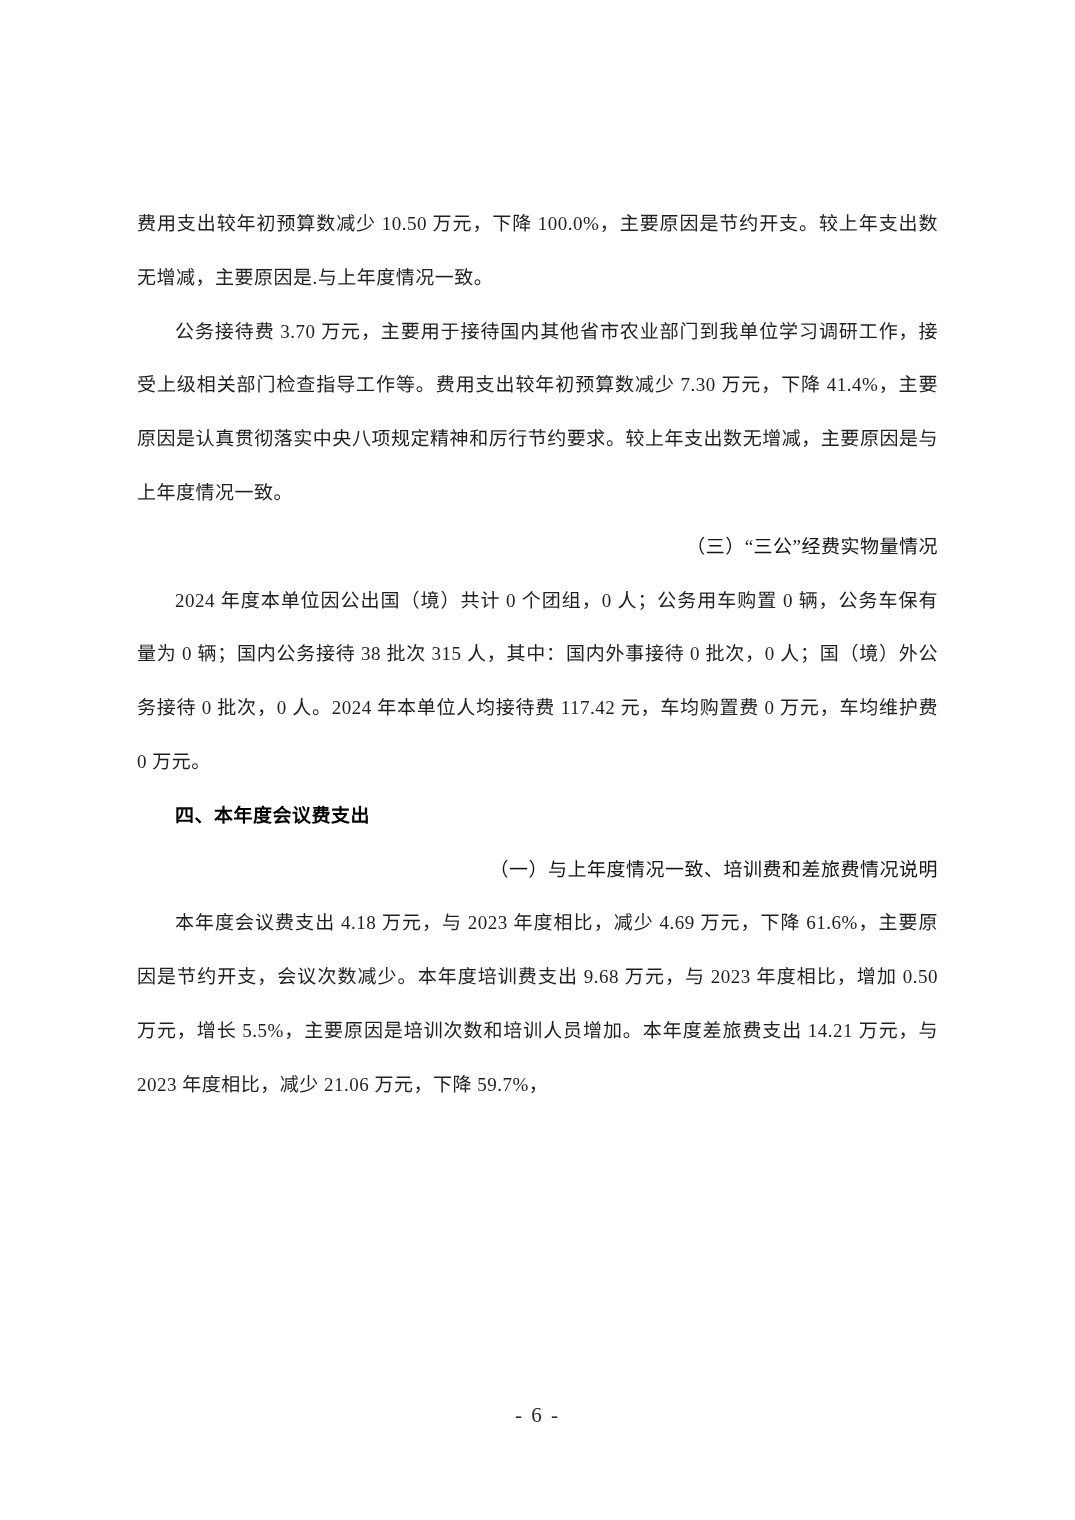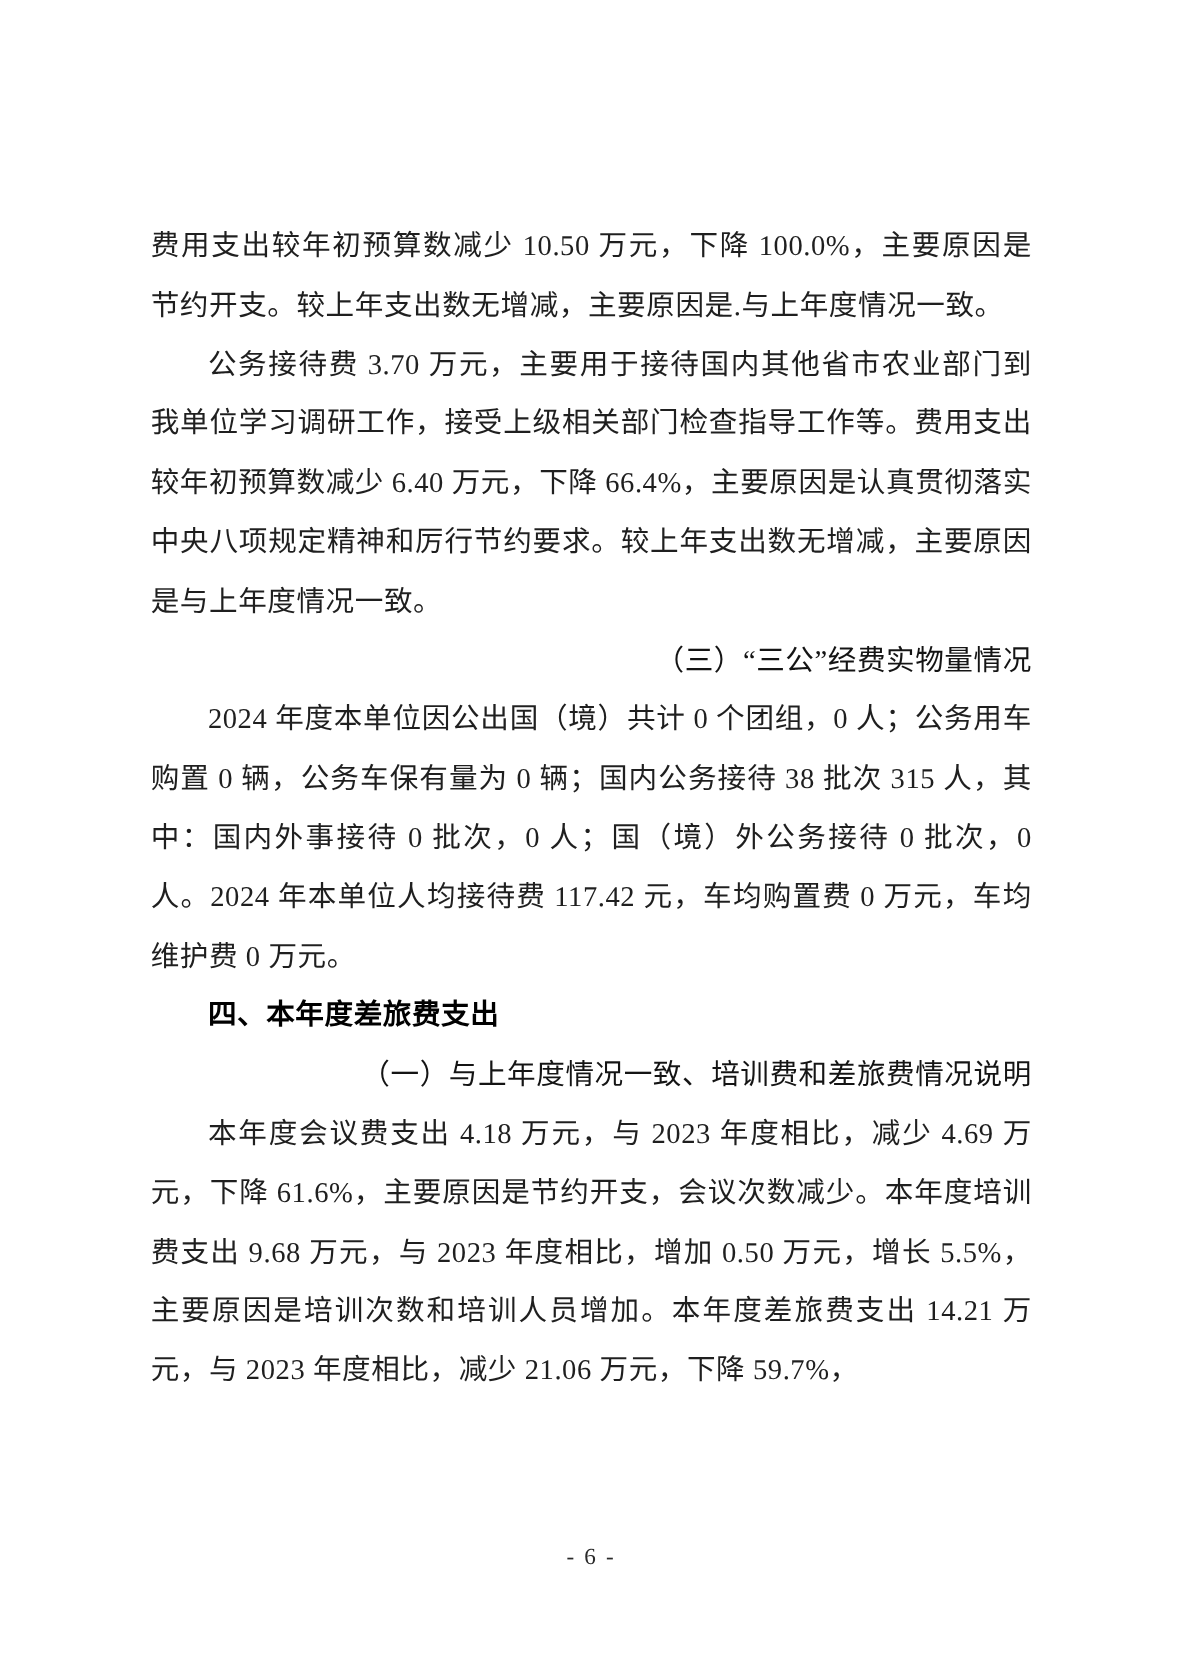--- a/index.html
+++ b/index.html
@@ -14,21 +14,21 @@
     background: #ffffff;
     overflow: hidden;
     font-family: "Liberation Serif", "DejaVu Serif", serif;
   }
   .content {
     position: absolute;
     left: 137px;
     top: 197px;
     width: 801px;
     color: #1f1f1f;
-    font-size: 26px;
+    font-size: 19px;
     line-height: 53.8px;
     text-align: justify;
     text-justify: inter-ideograph;
     letter-spacing: 0.5px;
   }
   .content p {
     margin: 0;
     padding: 0;
   }
   .para {
@@ -63,27 +63,27 @@
 </style>
 </head>
 <body>
 
 <div class="page">
 
   <div class="content">
 
     <p class="para-continuation">费用支出较年初预算数减少 10.50 万元，下降 100.0%，主要原因是节约开支。较上年支出数无增减，主要原因是.与上年度情况一致。</p>
 
-    <p class="para">公务接待费 3.70 万元，主要用于接待国内其他省市农业部门到我单位学习调研工作，接受上级相关部门检查指导工作等。费用支出较年初预算数减少 6.40 万元，下降 66.4%，主要原因是认真贯彻落实中央八项规定精神和厉行节约要求。较上年支出数无增减，主要原因是与上年度情况一致。</p>
+    <p class="para">公务接待费 3.70 万元，主要用于接待国内其他省市农业部门到我单位学习调研工作，接受上级相关部门检查指导工作等。费用支出较年初预算数减少 7.30 万元，下降 41.4%，主要原因是认真贯彻落实中央八项规定精神和厉行节约要求。较上年支出数无增减，主要原因是与上年度情况一致。</p>
 
     <p class="heading-kai">（三）“三公”经费实物量情况</p>
 
     <p class="para">2024 年度本单位因公出国（境）共计 0 个团组，0 人；公务用车购置 0 辆，公务车保有量为 0 辆；国内公务接待 38 批次 315 人，其中：国内外事接待 0 批次，0 人；国（境）外公务接待 0 批次，0 人。2024 年本单位人均接待费 117.42 元，车均购置费 0 万元，车均维护费 0 万元。</p>
 
-    <p class="heading-hei">四、本年度差旅费支出</p>
+    <p class="heading-hei">四、本年度会议费支出</p>
 
     <p class="heading-kai">（一）与上年度情况一致、培训费和差旅费情况说明</p>
 
     <p class="para">本年度会议费支出 4.18 万元，与 2023 年度相比，减少 4.69 万元，下降 61.6%，主要原因是节约开支，会议次数减少。本年度培训费支出 9.68 万元，与 2023 年度相比，增加 0.50 万元，增长 5.5%，主要原因是培训次数和培训人员增加。本年度差旅费支出 14.21 万元，与 2023 年度相比，减少 21.06 万元，下降 59.7%，</p>
 
   </div>
 
   <div class="footer">- 6 -</div>
 
 </div>

